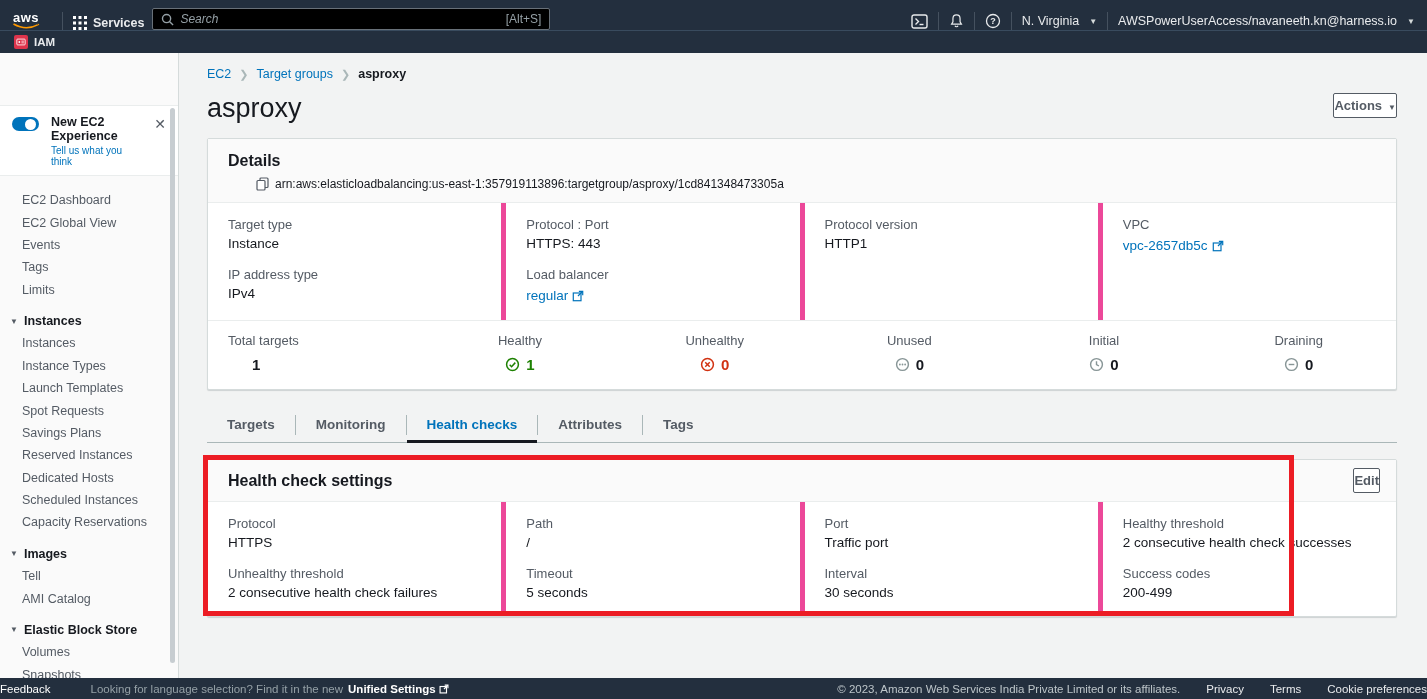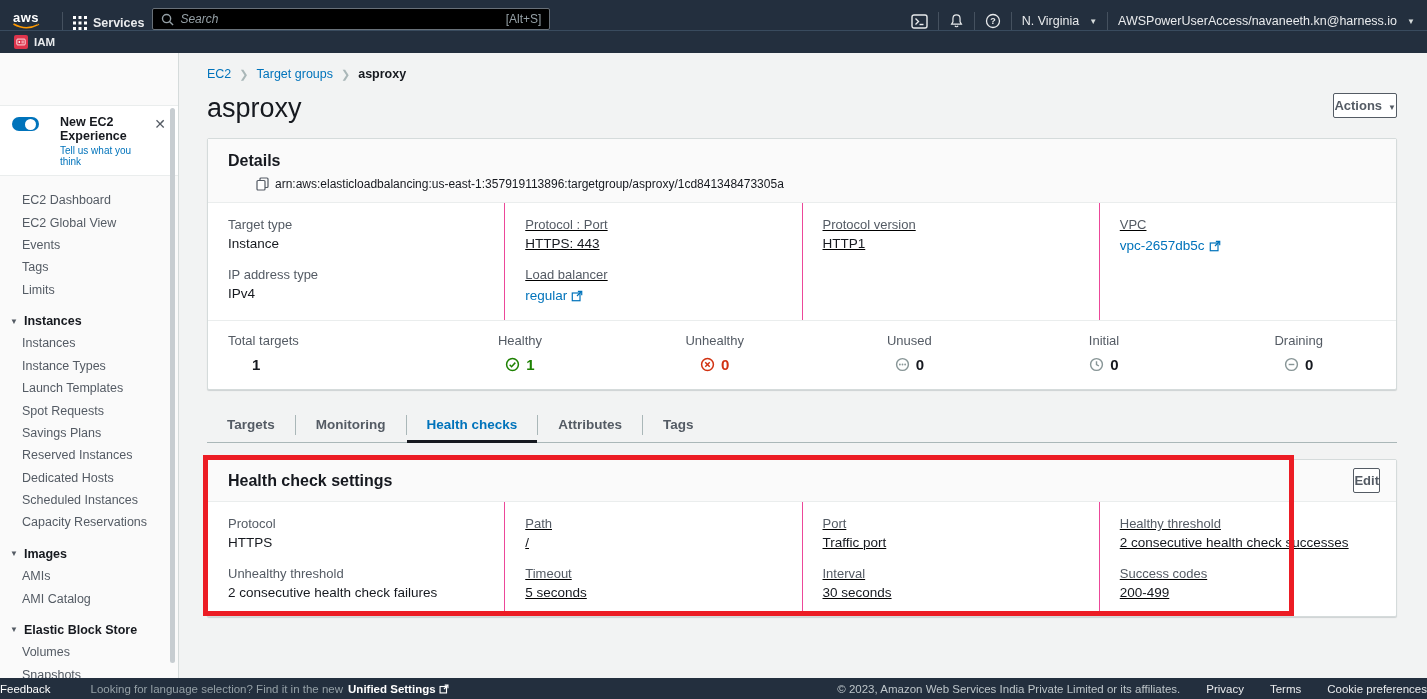--- a/index.html
+++ b/index.html
@@ -29,21 +29,21 @@
   .fav-item { display:flex; align-items:center; gap:6px; color:#e9ebed; font-size:11.5px; font-weight:bold; cursor:pointer;justify-content:center; }
   .iam-ic { width:14px; height:14px; background:#dd344c; border-radius:2px; display:flex; align-items:center; justify-content:center; }
 
   
   .content-row { flex:1 1 auto; display:flex; min-height:0; }
   .sidebar { width:179px; flex:0 0 179px; background:#fafafa; border-right:1px solid #d5dbdb; position:relative; overflow:hidden; }
   .main { flex:1; padding:14px 30px 0 28px; position:relative; overflow:hidden; }
 
   
   .exp-panel { margin-top:52px; background:#fff; border-top:1px solid #eaeded; border-bottom:1px solid #eaeded;
-    padding:9px 10px 8px 12px; display:flex; align-items:flex-start; gap:21px; }
+    padding:9px 10px 8px 12px; display:flex; align-items:flex-start; gap:12px; }
   .toggle { width:27px; height:14px; border-radius:7px; background:#0073bb; position:relative; flex:0 0 auto; margin-top:2px; cursor:pointer; }
   .toggle .knob { position:absolute; top:1.5px; left:13px; width:11px; height:11px; border-radius:50%; background:#fff; }
   .exp-text { flex:1; }
   .exp-title { font-size:12.5px; font-weight:bold; color:#16191f; }
   .exp-sub { font-size:10px; color:#0073bb; margin-top:2px; cursor:pointer; }
   .exp-close { color:#545b64; font-size:14px; line-height:14px; cursor:pointer; padding:2px 2px 0 0; }
   .sidenav { padding:13px 0 0 0; }
   .snav-item { font-size:12.5px; color:#545b64; padding:4.2px 8px 4.2px 22px; cursor:pointer; white-space:nowrap; }
   .snav-header { display:flex; align-items:center; gap:6px; font-size:12.5px; font-weight:bold; color:#16191f;
     padding:4.2px 8px 4.2px 10px; margin-top:9px; cursor:pointer; white-space:nowrap; }
@@ -62,21 +62,21 @@
   .btn .caret-d { font-size:8px; margin-left:6px; color:#545b64; }
 
   
   .card { background:#fff; border:1px solid #d5dbdb; border-radius:2px; box-shadow:0 1px 1px 0 rgba(0,28,36,.15); }
   .details-card { margin-top:14px; }
   .card-head { background:#fafafa; border-bottom:1px solid #eaeded; padding:13px 20px 11px; }
   .card-title { font-size:16px; font-weight:bold; color:#16191f; }
   .arn-row { display:flex; align-items:center; gap:6px; margin-top:7px; font-size:12px; color:#16191f;margin-left:28px; }
   .cols { display:flex; }
   .col { flex:1; padding:14px 14px 16px 20px; }
-  .col + .col { border-left:1px solid #ec4899;text-decoration:underline; }
+  .col + .col { border-left:5px solid #ec4899; }
   .pair { margin-bottom:16px; }
   .pair:last-child { margin-bottom:0; }
   .flabel { font-size:13px; color:#545b64; margin-bottom:4px; }
   .fvalue { font-size:13.5px; color:#16191f; }
   .link-val { color:#0073bb; cursor:pointer; display:inline-flex; align-items:center; gap:4px; }
 
   .summary { display:flex; border-top:1px solid #eaeded; padding:12px 0 16px; }
   .sum-col { flex:1; text-align:center; }
   .sum-col.first { text-align:left; padding-left:20px; }
   .sum-val { margin-top:8px; font-size:15px; font-weight:bold; color:#16191f;
@@ -228,21 +228,21 @@
         <div class="snav-item">Savings Plans</div>
         <div class="snav-item">Reserved Instances</div>
         <div class="snav-item">Dedicated Hosts</div>
         <div class="snav-item">Scheduled Instances</div>
         <div class="snav-item">Capacity Reservations</div>
 
         <div class="snav-header">
           <span class="tri">▼</span>
           <span>Images</span>
         </div>
-        <div class="snav-item">AMIs</div>
+        <div class="snav-item">Tell</div>
         <div class="snav-item">AMI Catalog</div>
 
         <div class="snav-header">
           <span class="tri">▼</span>
           <span>Elastic Block Store</span>
         </div>
         <div class="snav-item">Volumes</div>
         <div class="snav-item">Snapshots</div>
       </nav>
       <div class="side-scroll"></div>

